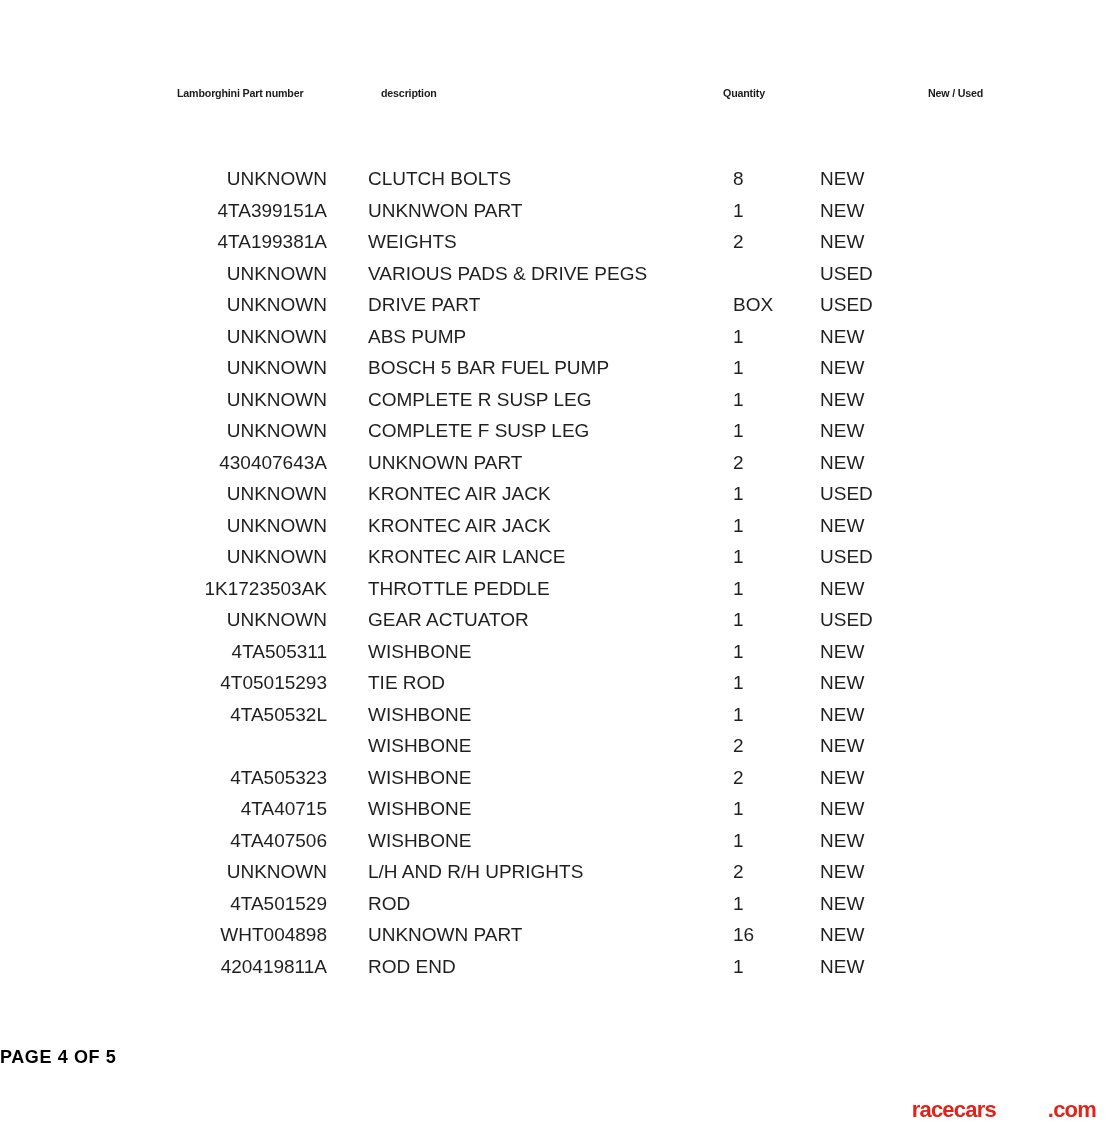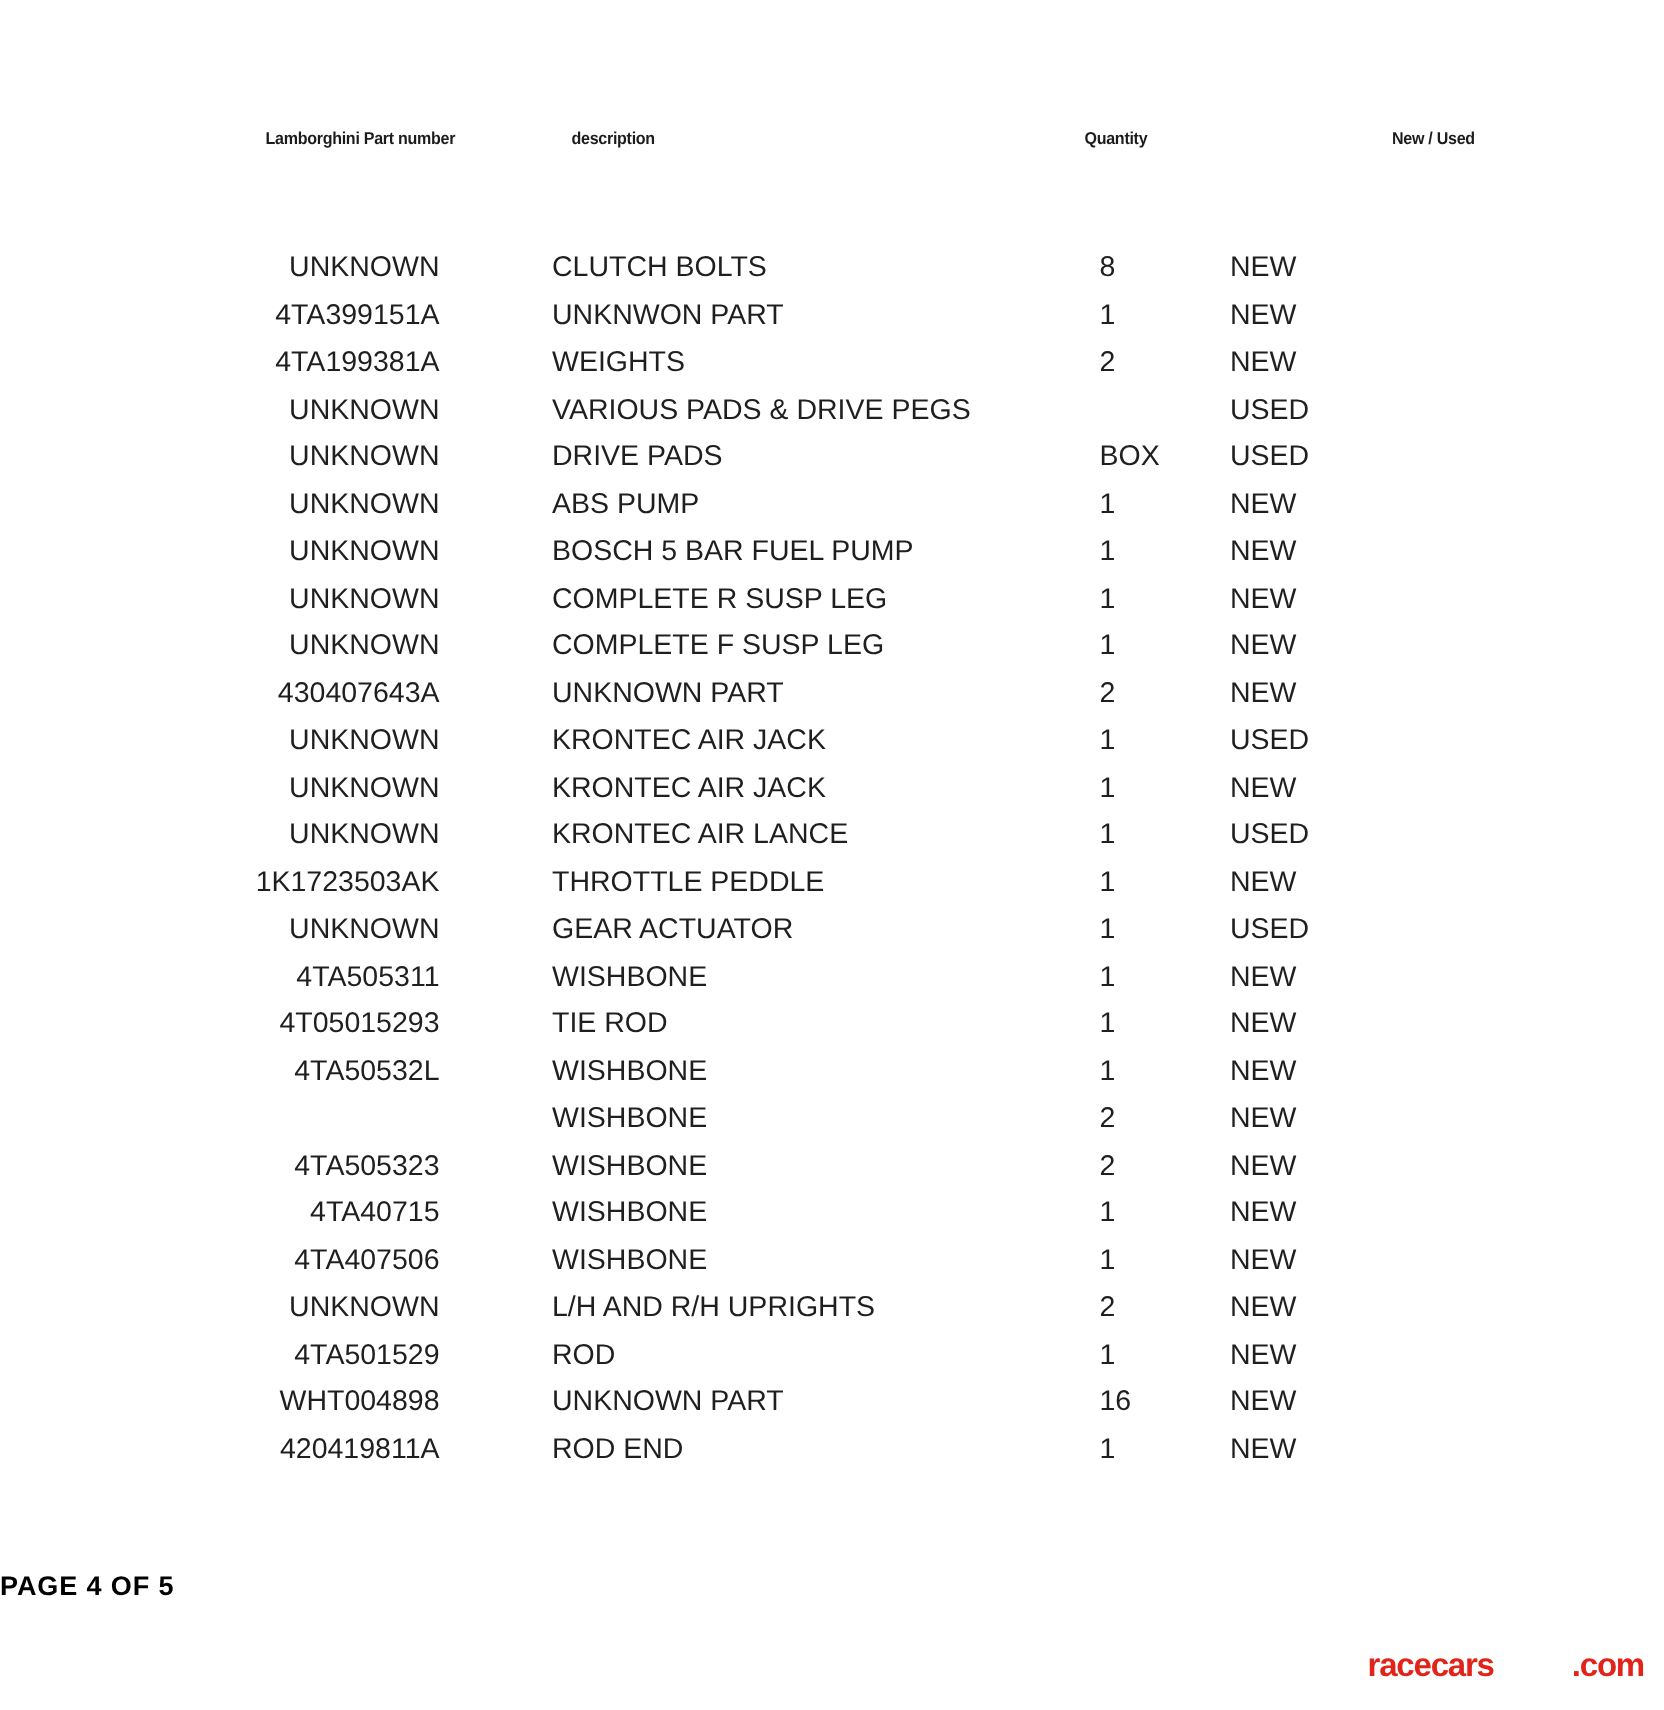--- a/index.html
+++ b/index.html
@@ -70,20 +70,21 @@
     color: #1f1f1f;
     white-space: nowrap;
     line-height: 22px;
     top: 0;
   }
   
   .c-part {
     left: 0px;
     width: 293px;
     text-align: right;
+    padding-left: 34px;
   }
   
   .c-desc {
     left: 321px;
     text-align: right;
     margin-left: 47px;
   }
   
   .c-qty {
     left: 733px;
@@ -161,21 +162,21 @@
         <div class="cell c-status">NEW</div>
       </div>
       <div class="row">
         <div class="cell c-part">UNKNOWN</div>
         <div class="cell c-desc">VARIOUS PADS &amp; DRIVE PEGS</div>
         <div class="cell c-qty"></div>
         <div class="cell c-status">USED</div>
       </div>
       <div class="row">
         <div class="cell c-part">UNKNOWN</div>
-        <div class="cell c-desc">DRIVE PADS</div>
+        <div class="cell c-desc">DRIVE PART</div>
         <div class="cell c-qty">BOX</div>
         <div class="cell c-status">USED</div>
       </div>
       <div class="row">
         <div class="cell c-part">UNKNOWN</div>
         <div class="cell c-desc">ABS PUMP</div>
         <div class="cell c-qty">1</div>
         <div class="cell c-status">NEW</div>
       </div>
       <div class="row">

